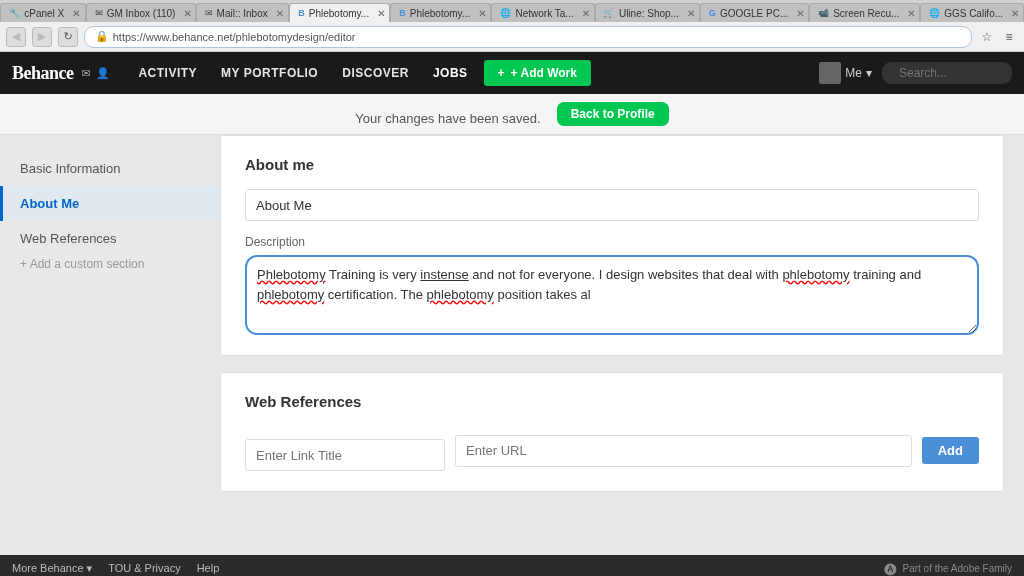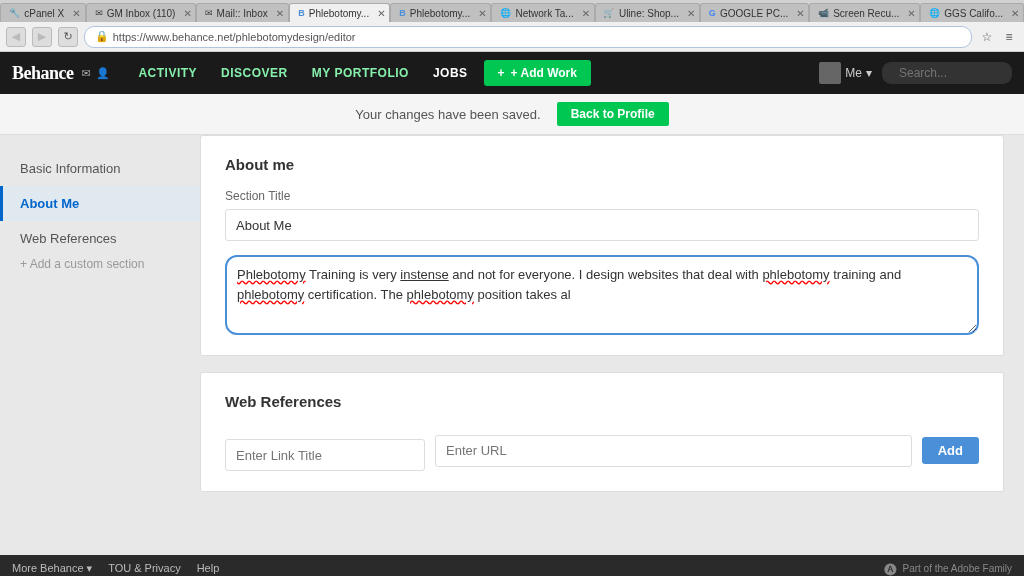--- a/index.html
+++ b/index.html
@@ -112,21 +112,21 @@
       display: flex;
       gap: 6px;
       margin-right: 16px;
     }
     .nav-icon-btn {
       color: #aaa;
       font-size: 11px;
       cursor: pointer;
     }
     .nav-link {
-      color: #86efac;
+      color: #e5e5e5;
       font-size: 12px;
       font-weight: bold;
       padding: 0 12px;
       height: 42px;
       display: flex;
       align-items: center;
       text-decoration: none;
       text-transform: uppercase;
       letter-spacing: 0.5px;
       cursor: pointer;
@@ -172,48 +172,48 @@
       font-size: 12px;
       width: 130px;
     }
 
     
     .saved-banner {
       background: #f5f5f5;
       border-bottom: 1px solid #ddd;
       padding: 8px 16px;
       display: flex;
-      align-items: center;
+      align-items: flex-end;
       justify-content: center;
       gap: 16px;
       font-size: 13px;
       color: #555;
     }
     .back-to-profile-btn {
       background: #00c652;
       color: white;
       border: none;
       padding: 5px 14px;
-      border-radius: 2px;
+      border-radius: 7px;
       font-size: 12px;
       font-weight: bold;
       cursor: pointer;
     }
 
     
     .main-container {
       display: flex;
       background: #e8e8e8;
       height: calc(576px - 22px - 30px - 42px - 36px - 26px);
       overflow: hidden;
     }
 
     
     .sidebar {
-      width: 200px;
+      width: 220px;
       padding: 16px 0;
       flex-shrink: 0;
     }
     .sidebar-item {
       padding: 10px 20px;
       font-size: 13px;
       color: #555;
       cursor: pointer;
       display: block;
     }
@@ -418,22 +418,22 @@
   </div>
 </div>
 
 <div class="behance-nav">
   <span class="behance-logo">Behance</span>
   <div class="nav-icons">
     <span class="nav-icon-btn">✉</span>
     <span class="nav-icon-btn">👤</span>
   </div>
   <a class="nav-link">ACTIVITY</a>
+  <a class="nav-link">MY PORTFOLIO</a>
   <a class="nav-link">DISCOVER</a>
-  <a class="nav-link">MY PORTFOLIO</a>
   <a class="nav-link active">JOBS</a>
   <button class="nav-add-work">
     <span>+</span>
     <span>+ Add Work</span>
   </button>
   <div class="nav-spacer"></div>
   <div class="nav-user">
     <div class="nav-avatar"></div>
     <span>Me</span>
     <span>▾</span>
@@ -453,23 +453,23 @@
     <a class="sidebar-item active">About Me</a>
     <a class="sidebar-item">Web References</a>
     <span class="sidebar-add">+ Add a custom section</span>
   </div>
 
   <div class="content-area">
 
     <div class="about-me-card">
       <div class="section-heading">About me</div>
 
-      <label class="form-label">Section Title</label>
       <input class="form-input" type="text" value="About Me" style="">
 
+      <label class="description-label">Description</label>
       <div class="form-textarea" contenteditable="true" style="height: 80px; overflow: hidden;"><span style="text-decoration:underline wavy red;text-decoration-color:red">Phlebotomy</span> Training is very <span style="text-decoration:underline">instense</span> and not for everyone. I design websites that deal with <span style="text-decoration:underline wavy red;text-decoration-color:red">phlebotomy</span> training and <span style="text-decoration:underline wavy red;text-decoration-color:red">phlebotomy</span> certification. The <span style="text-decoration:underline wavy red;text-decoration-color:red">phlebotomy</span> position takes al</div>
     </div>
 
     <div class="web-refs-section">
       <div class="web-refs-heading">Web References</div>
       <div class="web-refs-row">
         <input class="web-ref-input web-ref-title" type="text" placeholder="Enter Link Title" style="">
         <input class="web-ref-input web-ref-url" type="text" placeholder="Enter URL" style="">
         <button class="add-btn">Add</button>
       </div>

